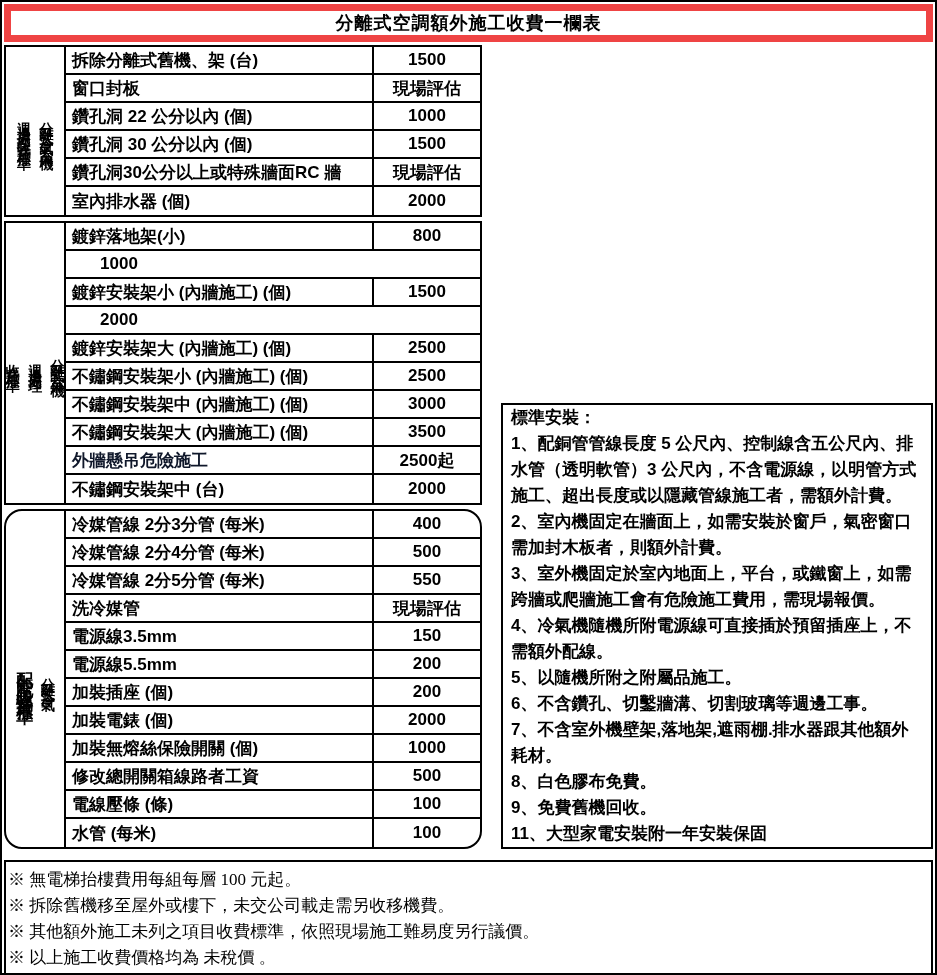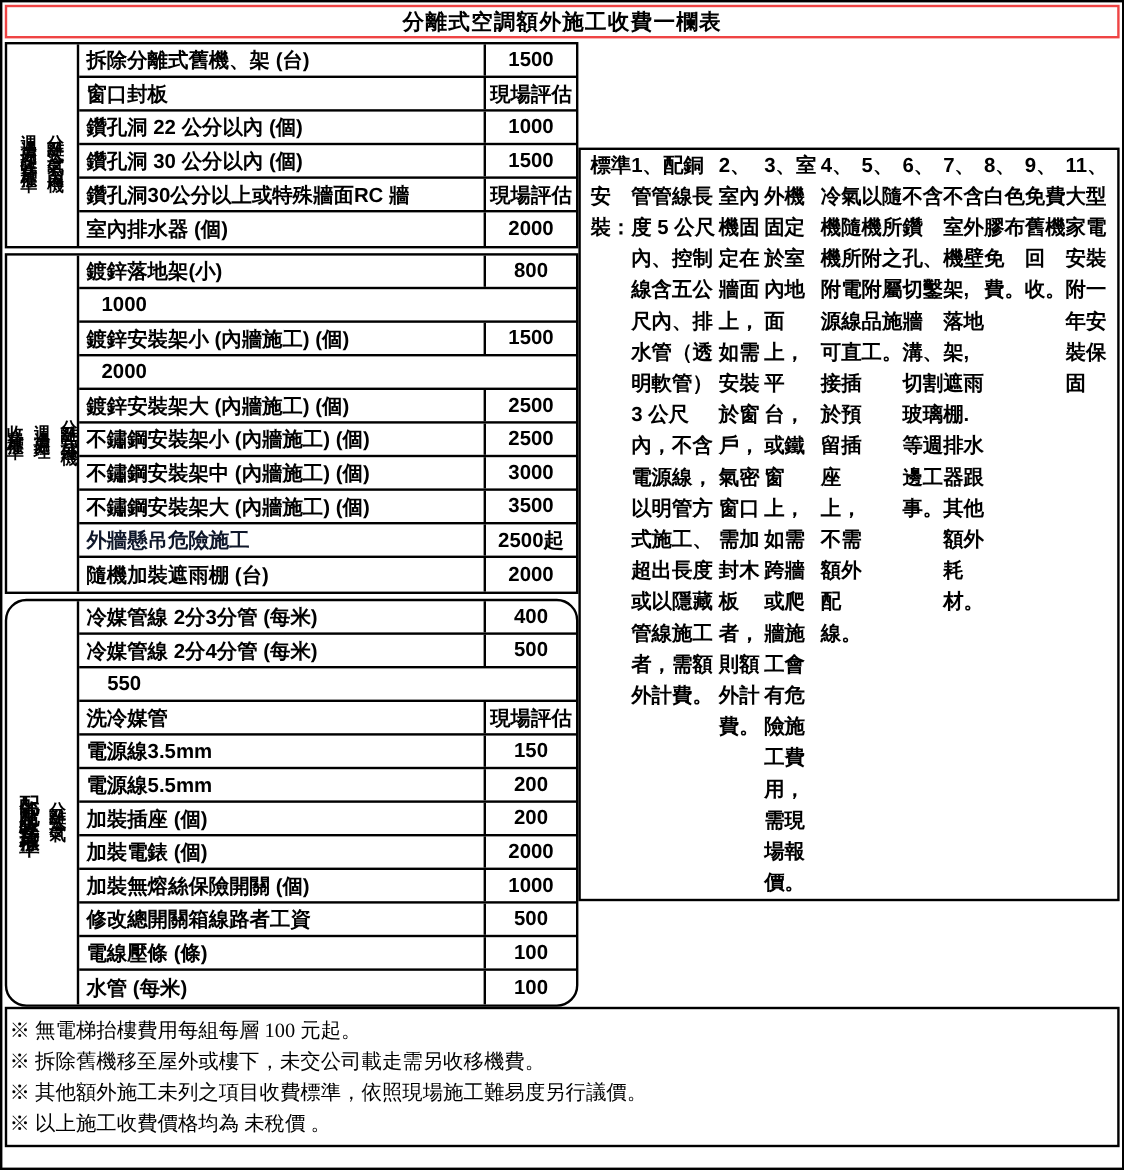--- a/index.html
+++ b/index.html
@@ -3,50 +3,50 @@
 <meta charset="utf-8">
 <style>
   html,body { margin:0; padding:0; background:#fff; }
   body { font-family:"Liberation Sans","DejaVu Sans",sans-serif; color:#000; }
   .page {
     width:937px; height:975px; box-sizing:border-box;
     border:2px solid #000; padding:2px; background:#fff;
     position:relative; overflow:hidden;
   }
   .title-box {
-    height:28px; border:2px solid #ef4444; box-sizing:border-box;
+    height:38px; border:7px solid #ef4444; box-sizing:border-box;
     display:flex; align-items:center; justify-content:center;
     font-size:18px; font-weight:700; margin-bottom:3px; letter-spacing:1px;
   }
-  .middle { display:flex; gap:0; align-items:center; margin-bottom:0; }
+  .middle { display:flex; gap:19px; align-items:flex-end; margin-bottom:11px; }
   .left-col { width:478px; flex:none; }
   .section {
     border:2px solid #000; box-sizing:border-box; display:flex;
     margin-bottom:4px; background:#fff;
   }
   .section:last-child { margin-bottom:0;border-radius:18px; }
   .vlabel {
     width:58px; flex:none; border-right:2px solid #000;
     display:flex; flex-direction:row; justify-content:center; align-items:center; gap:7px;
   }
   .vcol {
     writing-mode:vertical-rl; text-orientation:upright;
     letter-spacing:5px; font-size:14px; font-weight:700; line-height:1.1;
   }
   .vcol.big { font-size:17px; }
   .rows { flex:1; display:flex; flex-direction:column; }
   .row { display:flex; height:28px; box-sizing:border-box; border-bottom:2px solid #000; align-items:stretch; }
   .row:last-child { border-bottom:none; }
   .cell { display:flex; align-items:center; font-size:17px; font-weight:700; box-sizing:border-box; }
   .cell.item { flex:1; border-right:2px solid #000; padding:0 6px; white-space:nowrap; overflow:hidden; }
-  .cell.price { width:75px; flex:none; justify-content:center; text-align:center; }
+  .cell.price { width:106px; flex:none; justify-content:center; text-align:center; }
   .red { color:#0f172a; }
   .notes-box {
     flex:1; border:2px solid #000; box-sizing:border-box;
-    padding:0 8px; display:flex; flex-direction:row; justify-content:center;
+    padding:0 8px; display:flex; flex-direction:column; justify-content:center;
     font-size:17px; font-weight:700; line-height:26px;
   }
   .nline { margin:0; }
   .foot-box {
     border:2px solid #000; box-sizing:border-box;
     padding:5px 10px 4px 2px;
     font-family:"Liberation Serif","DejaVu Serif",serif;
     font-size:17px; font-weight:400; line-height:26px;
   }
   .fline { white-space:nowrap; }
@@ -129,41 +129,42 @@
             </div>
           <div class="row">
               <div class="cell item">不鏽鋼安裝架大 (內牆施工) (個)</div>
               <div class="cell price">3500</div>
             </div>
           <div class="row">
               <div class="cell item red">外牆懸吊危險施工</div>
               <div class="cell price">2500起</div>
             </div>
           <div class="row">
-              <div class="cell item">隨機加裝遮雨棚 (台)</div>
+              <div class="cell item">不鏽鋼安裝架中 (台)</div>
               <div class="cell price">2000</div>
             </div>
         </div>
       </div>
 
       <div class="section">
         <div class="vlabel">
           <span class="vcol big">配管配線收費標準</span>
           <span class="vcol">分離式冷氣</span>
         </div>
         <div class="rows">
           <div class="row">
               <div class="cell item">冷媒管線 2分3分管 (每米)</div>
               <div class="cell price">400</div>
             </div>
           <div class="row">
               <div class="cell item">冷媒管線 2分4分管 (每米)</div>
               <div class="cell price">500</div>
             </div>
           <div class="row">
+              <div class="cell item">冷媒管線 2分5分管 (每米)</div>
               <div class="cell price">550</div>
             </div>
           <div class="row">
               <div class="cell item">洗冷媒管</div>
               <div class="cell price">現場評估</div>
             </div>
           <div class="row">
               <div class="cell item">電源線3.5mm</div>
               <div class="cell price">150</div>
             </div>

